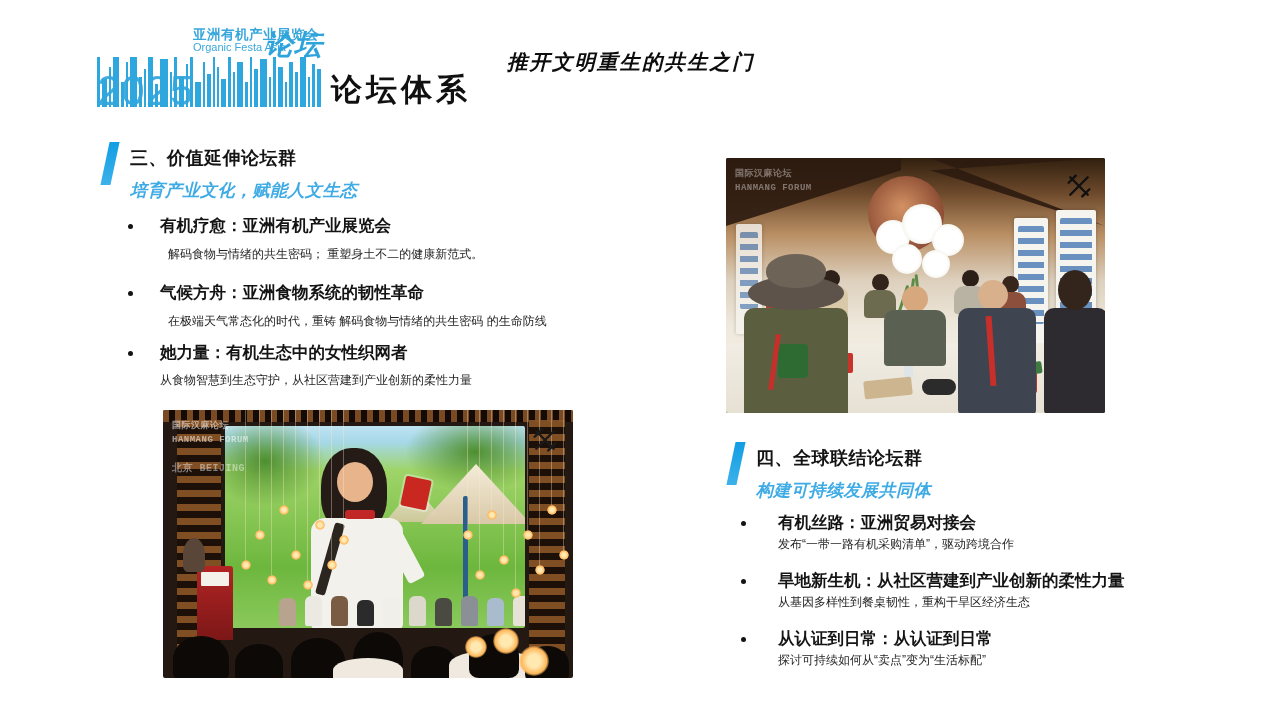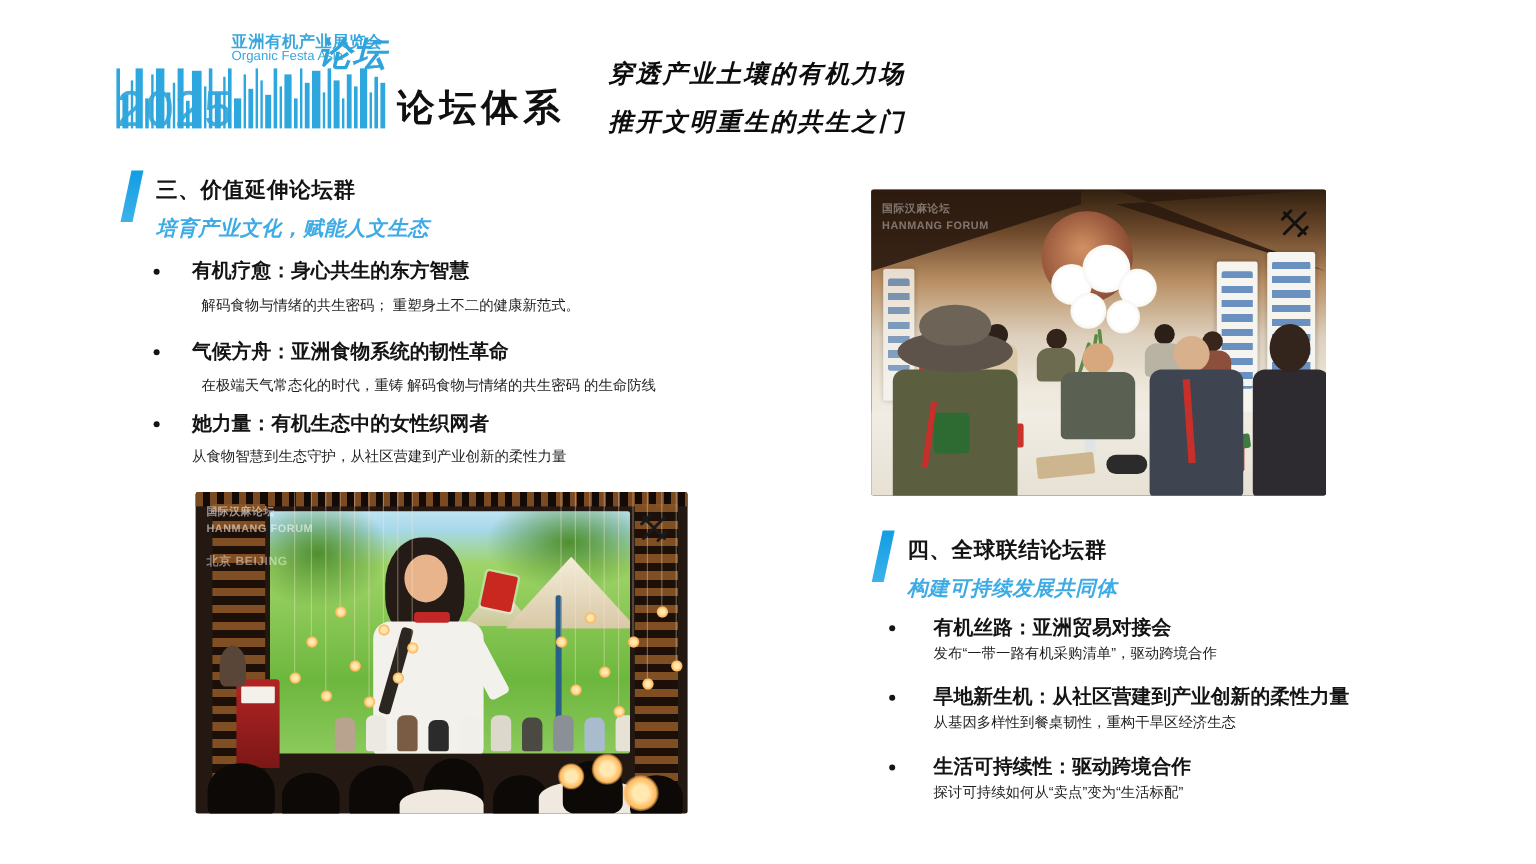--- a/index.html
+++ b/index.html
@@ -24,21 +24,21 @@
 
   
   .accent-bar{width:10px;height:43px;background:linear-gradient(180deg,#119de4,#3db2ea);transform:skewX(-12deg);}
   .sec-title{font-size:18px;font-weight:800;color:#141414;letter-spacing:.5px;}
   .sec-sub{font-size:17px;font-weight:600;font-style:italic;color:#3fabe5;letter-spacing:.5px;}
   .dot{width:5px;height:5px;border-radius:50%;background:#141414;}
   .btitle{font-size:16.5px;font-weight:800;color:#141414;}
   .bdesc{font-size:12px;font-weight:400;color:#1f1f1f;}
 
   
-  .photo{overflow:hidden;border-radius:2px;background:#241812;}
+  .photo{overflow:hidden;border-radius:2px;background:#241812;font-family:Liberation Mono, monospace;}
   .photo .scene{position:absolute;inset:0;filter:blur(.6px);}
   .ph{position:absolute;}
   .wm{position:absolute;left:9px;top:10px;color:rgba(255,255,255,.55);font-size:9px;font-weight:700;line-height:1.5;letter-spacing:.5px;z-index:5;}
   .wm .big{font-size:10px;opacity:.8;}
   .brandmark{position:absolute;z-index:6;}
 
   
   .truss{left:0;top:0;right:0;height:12px;background:repeating-linear-gradient(90deg,#7a4a22 0 6px,#140b06 6px 12px);}
   .ladder{top:10px;bottom:0;background:repeating-linear-gradient(180deg,#8a5526 0 7px,#1c0f08 7px 14px);opacity:.9;}
   .led{left:62px;top:16px;width:300px;height:202px;border-radius:2px;overflow:hidden;
@@ -124,30 +124,29 @@
     <div style="width: 4px; height: 45px;"></div>
     <div style="width: 3px; height: 35px;"></div>
     <div style="width: 6px; height: 50px;"></div>
     <div style="width: 2px; height: 30px;"></div>
     <div style="width: 3px; height: 43px;"></div>
     <div style="width: 4px; height: 38px;"></div>
   </div>
 
 <div class="abs page-title">论坛体系</div>
 <div class="abs slogan">
-  <div>穿透产业土壤的有机力场</div>
   <div>推开文明重生的共生之门</div>
 </div>
 
 <div class="abs accent-bar" style="left:105px;top:142px;"></div>
 <div class="abs sec-title" style="left:130px;top:146px;">三、价值延伸论坛群</div>
 <div class="abs sec-sub" style="left:130px;top:179px;">培育产业文化，赋能人文生态</div>
 
 <div class="abs dot" style="left:128px;top:224px;"></div>
-<div class="abs btitle" style="left:160px;top:215px;">有机疗愈：身心共生的东方智慧</div>
+<div class="abs btitle" style="left:160px;top:215px;">有机疗愈：亚洲有机产业展览会</div>
 <div class="abs bdesc" style="left:168px;top:246px;">解码食物与情绪的共生密码； 重塑身土不二的健康新范式。</div>
 
 <div class="abs dot" style="left:128px;top:291px;"></div>
 <div class="abs btitle" style="left:160px;top:282px;">气候方舟：亚洲食物系统的韧性革命</div>
 <div class="abs bdesc" style="left:168px;top:313px;">在极端天气常态化的时代，重铸 解码食物与情绪的共生密码 的生命防线</div>
 
 <div class="abs dot" style="left:128px;top:351px;"></div>
 <div class="abs btitle" style="left:160px;top:342px;">她力量：有机生态中的女性织网者</div>
 <div class="abs bdesc" style="left:160px;top:372px;">从食物智慧到生态守护，从社区营建到产业创新的柔性力量</div>
 
@@ -338,14 +337,14 @@
 
 <div class="abs dot" style="left:741px;top:521px;"></div>
 <div class="abs btitle" style="left:778px;top:512px;">有机丝路：亚洲贸易对接会</div>
 <div class="abs bdesc" style="left:778px;top:536px;">发布“一带一路有机采购清单”，驱动跨境合作</div>
 
 <div class="abs dot" style="left:741px;top:579px;"></div>
 <div class="abs btitle" style="left:778px;top:570px;">旱地新生机：从社区营建到产业创新的柔性力量</div>
 <div class="abs bdesc" style="left:778px;top:594px;">从基因多样性到餐桌韧性，重构干旱区经济生态</div>
 
 <div class="abs dot" style="left:741px;top:637px;"></div>
-<div class="abs btitle" style="left:778px;top:628px;">生活可持续性：驱动跨境合作</div>
+<div class="abs btitle" style="left:778px;top:628px;">从认证到日常：从认证到日常</div>
 <div class="abs bdesc" style="left:778px;top:652px;">探讨可持续如何从“卖点”变为“生活标配”</div>
 
 </body></html>

